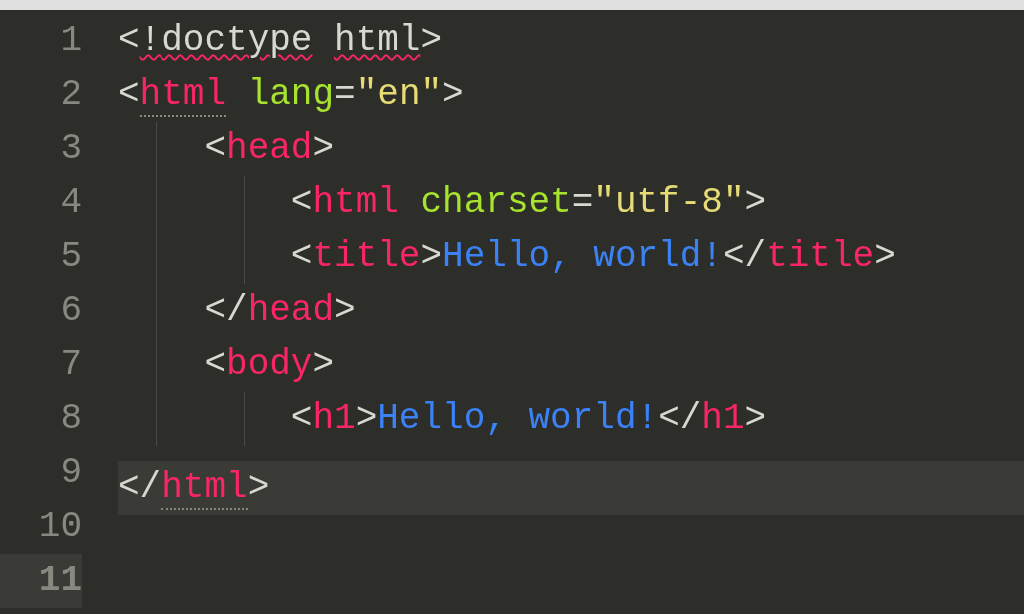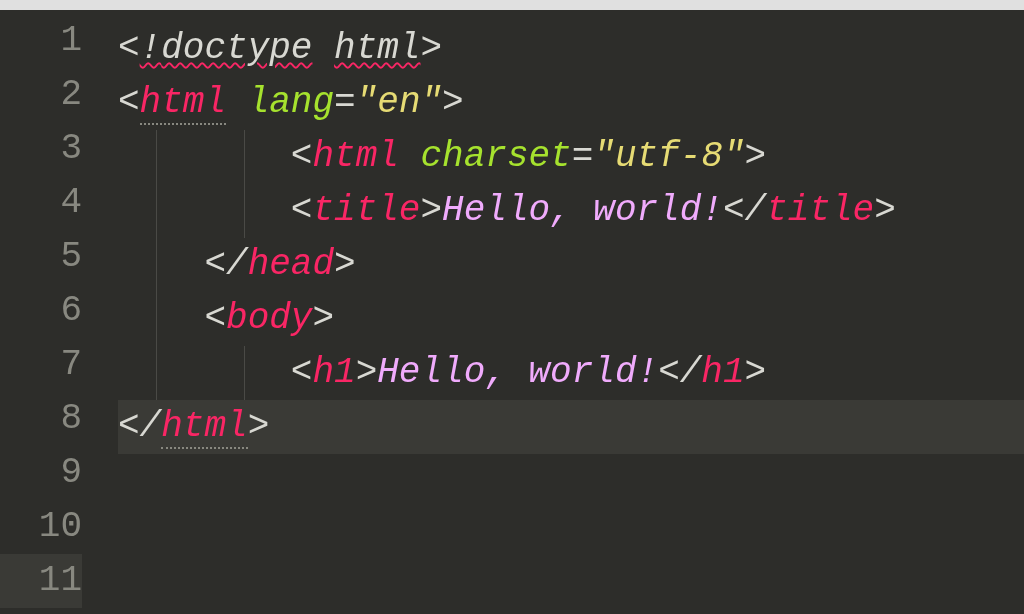--- a/index.html
+++ b/index.html
@@ -32,43 +32,44 @@
       padding-right: 18px;
       color: #888880;
       user-select: none;
     }
     .gutter .line-num {
       height: 54px;
       line-height: 54px;
     }
     .gutter .line-num.active {
       background: #3a3a36;
+      font-weight: bold;
     }
     .code {
       flex: 1;
-      padding-top: 12px;
+      padding-top: 4px;
       padding-left: 18px;
       color: #d8d8d2;
       position: relative;
-      font-style: italic;
     }
     .code-line {
       height: 54px;
       line-height: 54px;
       white-space: pre;
       position: relative;
     }
     .code-line.active {
       background: #3a3a36;
+      margin-top: 15px;
     }
     .bracket { color: #d8d8d2; }
     .tag { color: #f92665; }
     .attr-name { color: #a6e22e; }
     .attr-val { color: #e6db74; }
-    .text { color: #f0abfc; }
+    .text { color: #3b82f6; }
     .doctype-text { color: #d8d8d2; }
     .squiggle {
       text-decoration: underline wavy #f92665;
       text-decoration-thickness: 2px;
       text-underline-offset: 4px;
     }
     .dotted-under {
       border-bottom: 2px dotted #888880;
     }
     .indent-guide {
@@ -98,20 +99,21 @@
     <div class="line-num">10</div>
     <div class="line-num active">11</div>
   </div>
 
   <div class="code">
 
     <div class="code-line"><span class="bracket">&lt;</span><span class="doctype-text squiggle">!</span><span class="doctype-text squiggle">doctype</span><span class="doctype-text"> </span><span class="doctype-text squiggle">html</span><span class="bracket">&gt;</span></div>
 
     <div class="code-line"><span class="bracket">&lt;</span><span class="tag dotted-under">html</span><span> </span><span class="attr-name">lang</span><span class="bracket">=</span><span class="attr-val">"en"</span><span class="bracket">&gt;</span></div>
 
+    <div class="code-line"><span class="indent-guide" style="left:38px;"></span><span>    </span><span class="bracket">&lt;</span><span class="tag">head</span><span class="bracket">&gt;</span></div>
 
     <div class="code-line"><span class="indent-guide" style="left:38px;"></span><span class="indent-guide" style="left:126px;"></span><span>        </span><span class="bracket">&lt;</span><span class="tag">html</span><span> </span><span class="attr-name">charset</span><span class="bracket">=</span><span class="attr-val">"utf-8"</span><span class="bracket">&gt;</span></div>
 
     <div class="code-line"><span class="indent-guide" style="left:38px;"></span><span class="indent-guide" style="left:126px;"></span><span>        </span><span class="bracket">&lt;</span><span class="tag">title</span><span class="bracket">&gt;</span><span class="text">Hello, world!</span><span class="bracket">&lt;/</span><span class="tag">title</span><span class="bracket">&gt;</span></div>
 
     <div class="code-line"><span class="indent-guide" style="left:38px;"></span><span>    </span><span class="bracket">&lt;/</span><span class="tag">head</span><span class="bracket">&gt;</span></div>
 
     <div class="code-line"><span class="indent-guide" style="left:38px;"></span><span>    </span><span class="bracket">&lt;</span><span class="tag">body</span><span class="bracket">&gt;</span></div>
 
     <div class="code-line"><span class="indent-guide" style="left:38px;"></span><span class="indent-guide" style="left:126px;"></span><span>        </span><span class="bracket">&lt;</span><span class="tag">h1</span><span class="bracket">&gt;</span><span class="text">Hello, world!</span><span class="bracket">&lt;/</span><span class="tag">h1</span><span class="bracket">&gt;</span></div>

